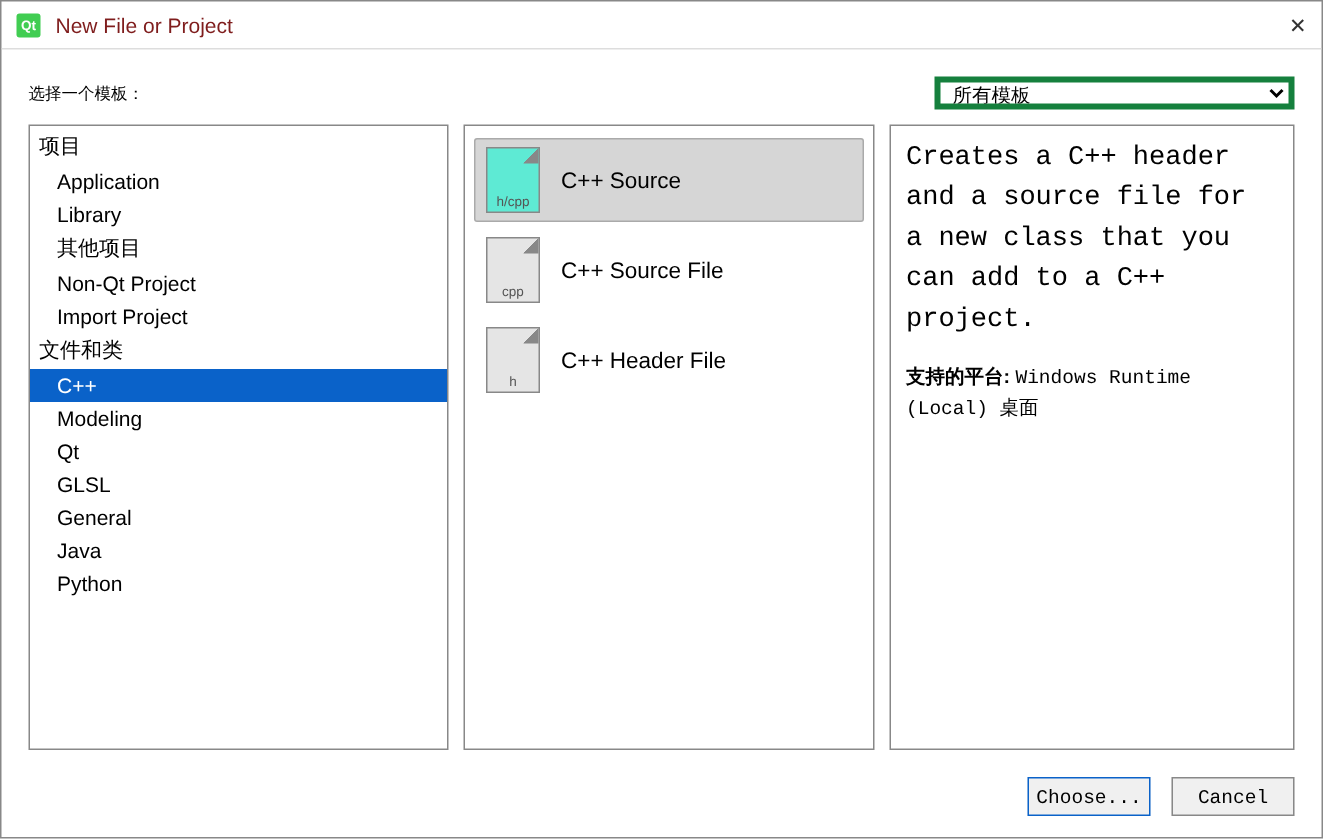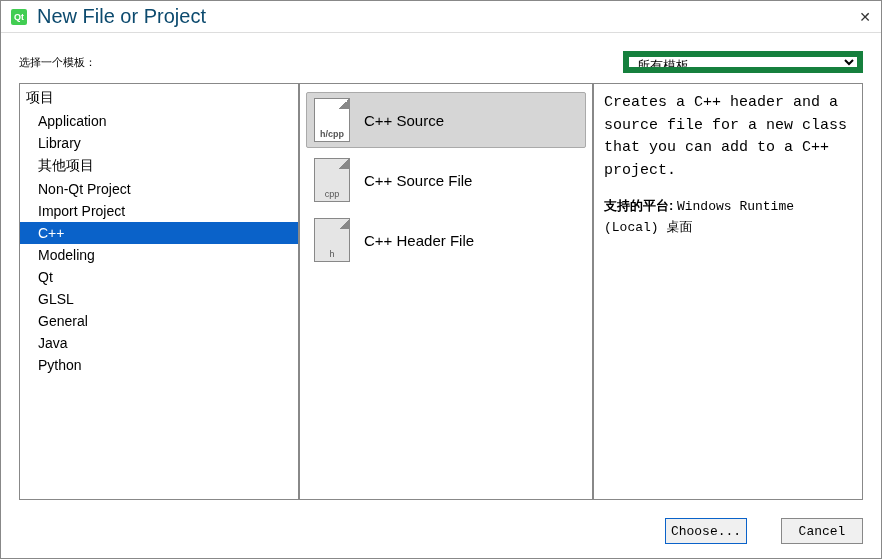--- a/index.html
+++ b/index.html
@@ -23,39 +23,40 @@
 }
 .titlebar .qt-icon {
   width: 16px; height: 16px;
   background: #41cd52;
   border-radius: 2px;
   position: relative;
   margin-right: 10px;
   display:flex;align-items:center;justify-content:center;
   color:#fff;font-size:9px;font-weight:bold;
 }
-.titlebar .title { flex: 1; font-size: 20px; color: #0c4a6e; }
+.titlebar .title { flex: 1; font-size: 14px; color: #7f1d1d; }
 .titlebar .close { width: 20px; text-align: right; font-size: 14px; cursor: default; color:#333;}
 .header-row {
   display: flex;
   align-items: center;
   padding: 18px 18px 6px 18px;
 }
 .header-row .label { flex: 1; font-size: 11px; }
 .header-row select {
   width: 240px;
   height: 22px;
   font-size: 13px;
-  border: 6px solid #15803d;
+  border: 4px solid #15803d;
   background: #fff;
   padding: 0 4px;
 }
 .panels {
   flex: 1;
   display: flex;
+  gap: 10px;
   padding: 4px 18px 10px 18px;
   min-height: 0;
 }
 .panel {
   border: 1px solid #888;
   background: #fff;
   overflow: auto;
 }
 .panel-left { width: 280px; padding: 2px 0; }
 .panel-mid { flex: 1; padding: 4px; }
@@ -100,26 +101,26 @@
   font-size:9px;color:#555;
   padding-bottom:2px;
 }
 .file-icon::before {
   content:"";
   position:absolute;
   top:0;right:0;
   width:10px;height:10px;
   background: linear-gradient(135deg, transparent 50%, #888 50%);
 }
-.file-icon.blue { background: #ffffff; font-weight: bold; }
+.file-icon.blue { background: #5eead4; }
 .mid-item .mlabel { font-size: 15px; flex:1; }
 
 .desc {
   font-family: "Courier New", monospace;
-  font-size: 15px;
+  font-size: 18px;
   line-height: 1.5;
   white-space: normal;
 }
 .platform {
   margin-top: 14px;
   font-size: 13px;
   line-height: 1.5;
 }
 .platform .bold { font-weight: bold; }
 .platform .mono { font-family: "Courier New", monospace; }
@@ -131,21 +132,21 @@
   padding: 8px 18px 14px;
 }
 .btn {
   min-width: 82px;
   height: 26px;
   border: 1px solid #888;
   background: #f0f0f0;
   font-size: 13px;
   font-family: "Courier New", monospace;
   cursor: default;
-  display:flex;align-items:center;justify-content:center;margin-left:20px;
+  display:flex;align-items:center;justify-content:center;
 }
 .btn.primary { border: 1px solid #0a62c9; }
 </style>
 </head>
 <body>
 
 <div class="titlebar">
   <div class="qt-icon">Qt</div>
   <div class="title">New File or Project</div>
   <div class="close">✕</div>
@@ -160,20 +161,21 @@
 
 <div class="panels">
 
   <div class="panel panel-left" id="cat-panel">
       <div class="cat-head">项目</div>
       <div class="cat-item">Application</div>
       <div class="cat-item">Library</div>
       <div class="cat-item">其他项目</div>
       <div class="cat-item">Non-Qt Project</div>
       <div class="cat-item">Import Project</div>
+      <div class="cat-head">文件和类</div>
       <div class="cat-item selected">C++</div>
       <div class="cat-item">Modeling</div>
       <div class="cat-item">Qt</div>
       <div class="cat-item">GLSL</div>
       <div class="cat-item">General</div>
       <div class="cat-item">Java</div>
       <div class="cat-item">Python</div>
     </div>
 
   <div class="panel panel-mid" id="mid-panel">

